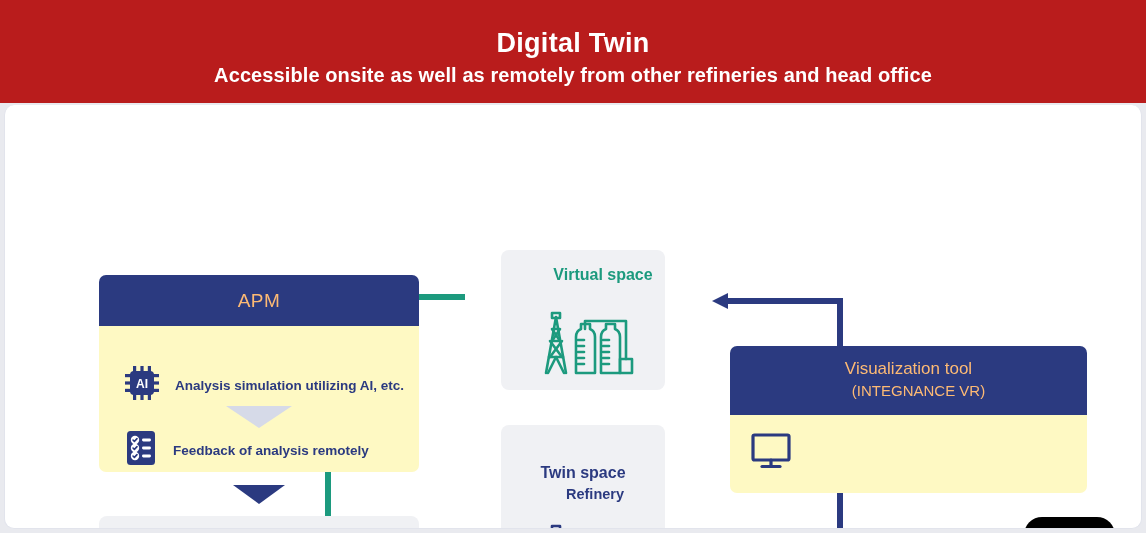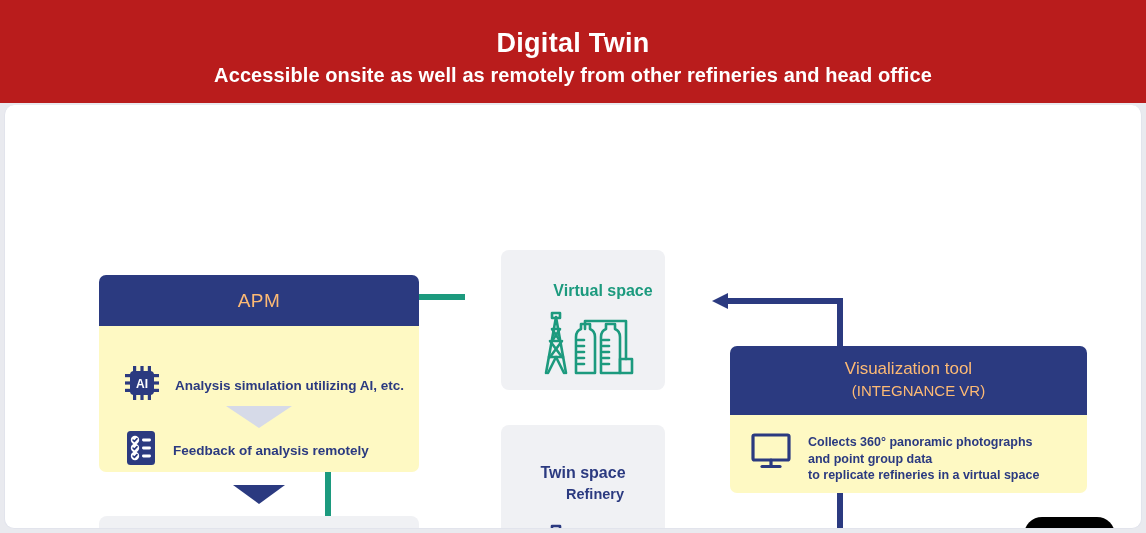--- a/index.html
+++ b/index.html
@@ -144,21 +144,21 @@
     font-size: 16px;
     font-weight: bold;
   }
   .space-sub {
     position: absolute;
     left: 12px; width: 100%;
     text-align: center;
     font-size: 14.5px;
     font-weight: bold;
   }
-  #virtual-title { top: 32px; color: #1c9a7e; padding-left: 40px; }
+  #virtual-title { top: 16px; color: #1c9a7e; padding-left: 40px; }
   #real-title    { top: 39px; color: #2b3a80; }
   #real-sub      { top: 61px; color: #2b3a80; }
 
   .refinery-icon { position: absolute; left: 31px; }
   #virtual-icon { top: 57px; }
   #real-icon    { top: 95px; }
 
   
   #vis-head {
     left: 725px; top: 241px; width: 357px; height: 69px;
@@ -374,23 +374,20 @@
       <div id="vis-row">
         <span>
           <svg width="42" height="38" viewBox="0 0 42 38">
             <g fill="none" stroke="#2b3a80" stroke-width="3.2" stroke-linejoin="round" stroke-linecap="round">
               <rect x="3" y="3" width="36" height="25" rx="1.5"></rect>
               <line x1="21" y1="28" x2="21" y2="33"></line>
               <line x1="12" y1="34.5" x2="30" y2="34.5"></line>
             </g>
           </svg>
         </span>
-        <span id="vis-text">Collects 360° panoramic photographs
-and point group data
-to replicate refineries in a virtual space</span>
       </div>
     </div>
 
     <div id="search-fab">
       
     </div>
 
   </div>
 </div>
 

